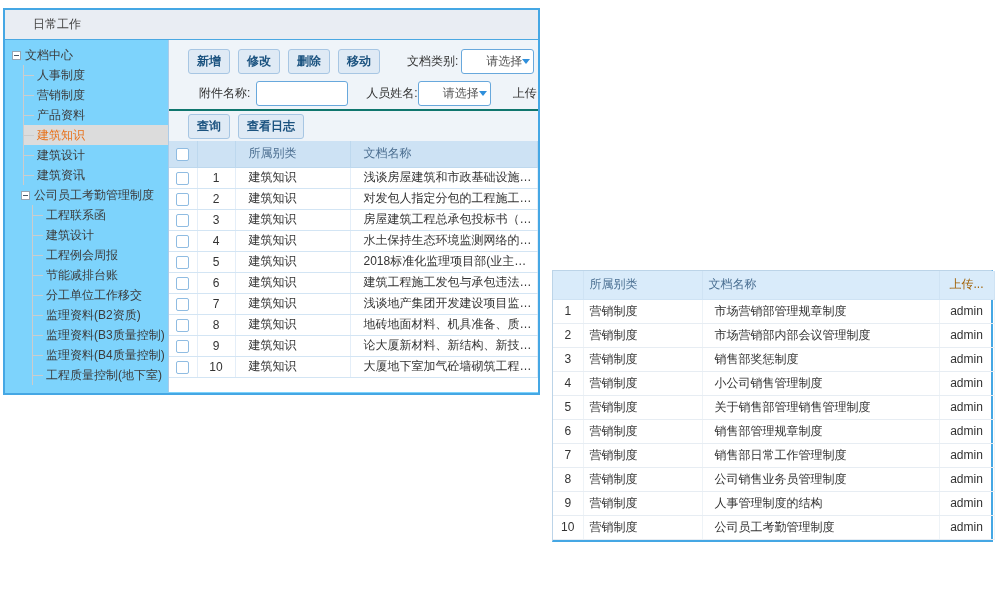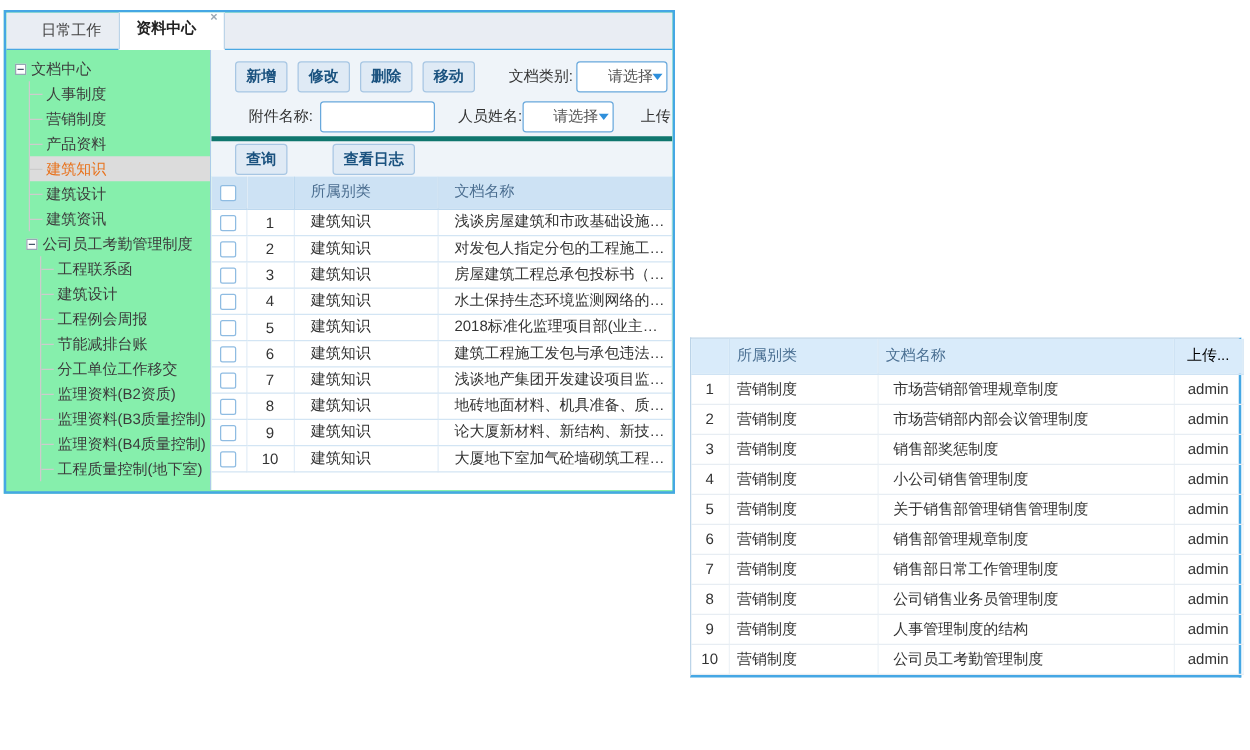--- a/index.html
+++ b/index.html
@@ -2,21 +2,21 @@
 <html><head>
 <meta charset="utf-8">
 <style>
   * { box-sizing: border-box; margin: 0; padding: 0; }
   html,body { width:1000px; height:600px; background:#fff;
     font-family:"Liberation Sans","DejaVu Sans",sans-serif; }
   body { position:relative; overflow:hidden; }
 
   
   .left-window { position:absolute; left:3px; top:8px; width:537px; height:387px;
-    border:2px solid #45a7e4; background:#86efac; overflow:hidden; }
+    border:2px solid #45a7e4; background:#7dd3fc; overflow:hidden; }
 
   .tab-bar { height:30px; background:#e9edf3; border-bottom:1px solid #4aa8e2;
     display:flex; align-items:flex-end; padding-left:14px; }
   .tab { font-size:12px; color:#444; padding:6px 14px 7px 14px; cursor:default;
     position:relative; margin-bottom:-1px; white-space:nowrap; }
   .tab.active { background:#fff; border:1px solid #bcd4e8; border-bottom:1px solid #fff;
     font-weight:bold; color:#222; padding:6px 22px 8px 13px; }
   .tab-close { position:absolute; top:2px; right:5px; font-size:10px; color:#9aa7b3; line-height:10px; }
 
   .win-body { display:flex; height:352px; }
@@ -52,21 +52,21 @@
   .lbl-person { margin:0 0 0 18px; }
   .clip-label { font-size:12px; color:#333; flex:none; margin-left:20px; }
   .clip-label2 { margin-left:22px; }
   .select { width:73px; height:25px; border:1px solid #68a8dc; border-radius:3px;
     background:#fff; display:flex; align-items:center; justify-content:space-between;
     padding:0 24px; font-size:12px; color:#555; flex:none; cursor:pointer; }
   .chev { width:0; height:0; border-left:4px solid transparent;
     border-right:4px solid transparent; border-top:5px solid #2f8fdb; }
   .text-input { width:92px; height:25px; border:1px solid #68a8dc; border-radius:3px;
     background:#fff; font-size:12px; padding:0 5px; margin-left:3px; flex:none; }
-  .actions-row { border-top:4px solid #0f766e;gap:28px; }
+  .actions-row { border-top:2px solid #0f766e; }
 
   
   .grid-wrap { flex:1; overflow:hidden; }
   table.grid { width:100%; border-collapse:collapse; table-layout:fixed; font-size:12px; }
   .grid thead th { background:#cde2f4; height:26px; font-weight:normal; color:#4b6e90;
     text-align:left; padding:0 0 0 13px; border-right:1px solid #bdd8ee;
     border-bottom:1px solid #bdd8ee; overflow:hidden; white-space:nowrap; }
   .grid thead th.c-cb, .grid thead th.c-num { padding:0; text-align:center; }
   .grid tbody td { height:21px; border-bottom:1px solid #d3e5f4; border-right:1px solid #e4eef8;
     padding:0 0 0 13px; color:#333; overflow:hidden; white-space:nowrap; }
@@ -76,41 +76,37 @@
   .checkbox { display:inline-block; width:13px; height:13px; border:1px solid #8fbce2;
     border-radius:2px; background:#fff; vertical-align:middle; cursor:pointer; }
 
   
   .right-panel { position:absolute; left:552px; top:270px; width:441px; background:#fff;
     border:1px solid #bcd4e8; border-right:2px solid #45a7e4; border-bottom:2px solid #45a7e4; }
   table.rgrid { width:100%; border-collapse:collapse; table-layout:fixed; font-size:12px; }
   .rgrid thead th { background:#d9ebfa; height:28px; font-weight:normal; color:#4a6f92;
     text-align:left; padding:0 0 0 6px; border-right:1px solid #cfe3f4;
     border-bottom:1px solid #cfe3f4; overflow:hidden; white-space:nowrap; }
-  .rgrid thead th.c-up { color:#000000; padding-left:10px; }
+  .rgrid thead th.c-up { color:#a16207; padding-left:10px; }
   .rgrid thead th.c-num { padding:0; }
   .rgrid tbody td { height:24px; border-bottom:1px solid #e7edf3; border-right:1px solid #eef3f7;
     padding:0 0 0 6px; color:#333; overflow:hidden; white-space:nowrap; }
   .rgrid td.c-num { text-align:center; padding:0; }
   .rgrid td.c-rname { padding-left:12px; }
   .rgrid td.c-up { text-align:center; padding:0; }
 </style>
 </head>
 <body>
 
 <div class="left-window">
 
   <div class="tab-bar" id="tabs-mount">
       <div class="tab">
     <span>日常工作</span>
     <span class="tab-close"></span>
-  </div>
-      <div class="tab active">
-    <span>资料中心</span>
-    <span class="tab-close">×</span>
   </div>
     </div>
 
   <div class="win-body">
 
     <div class="sidebar">
       <div class="t-root">
         <span class="expander"></span>
         <span class="t-root-label">文档中心</span>
       </div>

